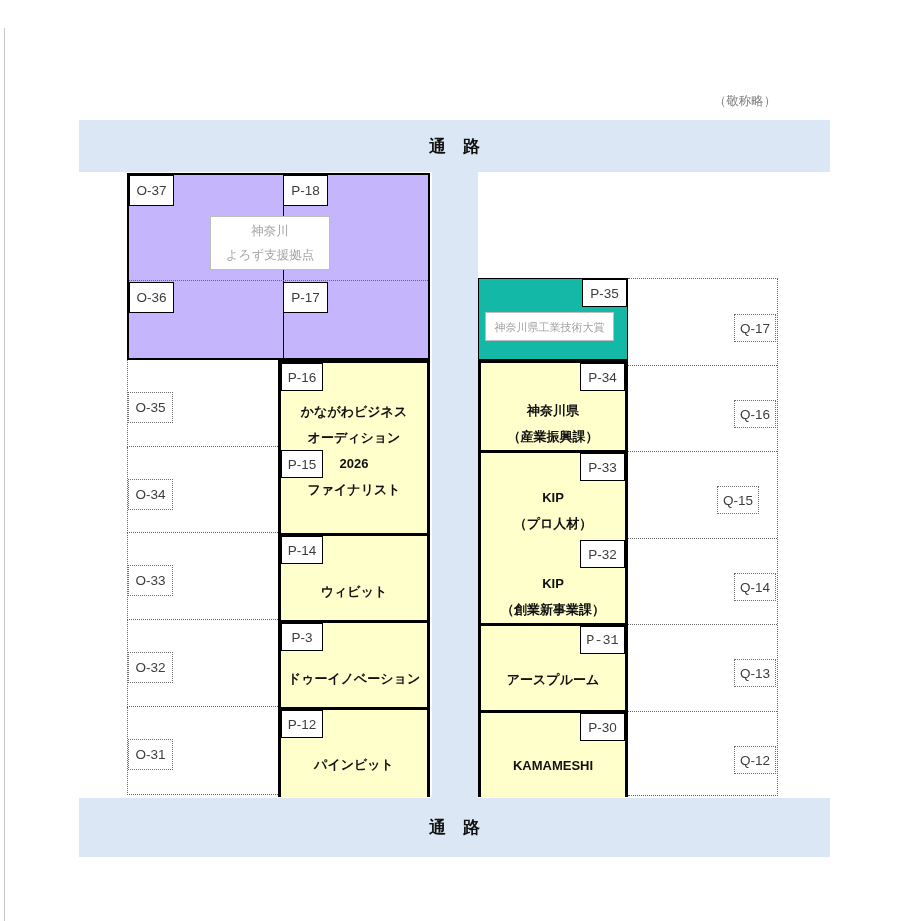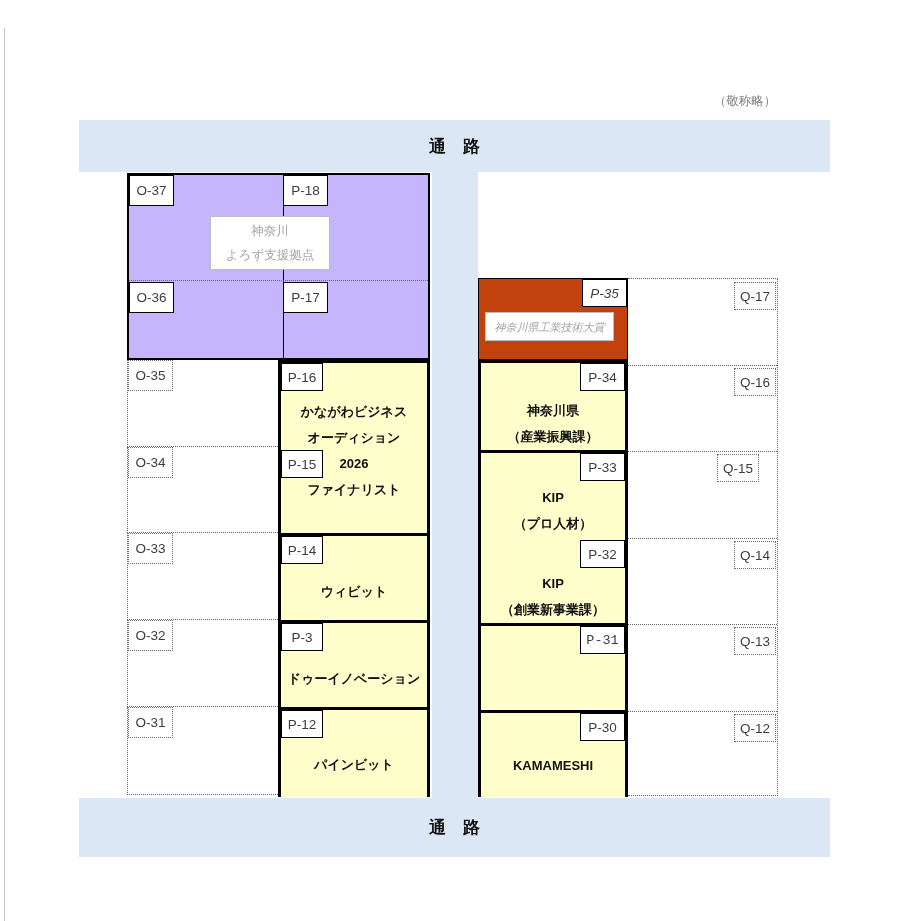--- a/index.html
+++ b/index.html
@@ -12,21 +12,21 @@
   .aisle{background:#dbe7f5;display:flex;align-items:center;justify-content:center;}
   .aisle-label{font-weight:bold;font-size:17px;color:#111;}
   
   .solid-block{border:2px solid #000;background:#c4b5fd;}
   .vdiv{border-left:1px solid #000;}
   .hdot{border-top:1px dotted #666;}
   
   .lbl{position:absolute;background:#fff;display:flex;align-items:center;justify-content:center;
        font-size:13.5px;color:#3d3d3d;box-sizing:border-box;}
   .lbl-solid{border:1.5px solid #000;}
-  .lbl-dot{border:1px dotted #6e6e6e;}
+  .lbl-dot{border:1px dotted #6e6e6e;margin-top:32px;}
   
   .dotcell{border-left:1px dotted #666;border-bottom:1px dotted #666;background:#fff;}
   .qcol{border-top:1px dotted #666;border-right:1px dotted #666;border-bottom:1px dotted #666;}
   .qdiv{border-top:1px dotted #666;}
   
   .booth-block{background:#ffffcc;border:3px solid #000;border-bottom:none;}
   .thickdiv{position:absolute;left:0;right:0;height:3px;background:#000;}
   .btxt{position:absolute;left:0;width:100%;text-align:center;font-weight:bold;
         font-size:13px;line-height:26px;color:#111;}
   
@@ -99,21 +99,21 @@
       <div>かながわビジネス</div>
       <div>オーディション</div>
       <div>2026</div>
       <div>ファイナリスト</div>
     </div>
     <div class="btxt" style="top:216px;">ウィビット</div>
     <div class="btxt" style="top:303px;">ドゥーイノベーション</div>
     <div class="btxt" style="top:389px;">パインビット</div>
   </div>
 
-  <div class="abs" style="left:478px;top:278px;width:150px;height:82px;border:1.5px solid #000;background:#c2410c;font-style:italic;">
+  <div class="abs" style="left:478px;top:278px;width:150px;height:82px;border:1.5px solid #000;background:#14b8a6;">
     <div class="lbl lbl-solid" style="right:0;top:0;width:45px;height:28px;">P-35</div>
     <div class="abs graybox" style="left:6px;top:33px;width:129px;height:29px;font-size:11px;">
       <div>神奈川県工業技術大賞</div>
     </div>
   </div>
 
   <div class="abs booth-block" style="left:478px;top:360px;width:150px;height:437px;padding-left:24px;">
     <div class="thickdiv" style="top:87px;"></div>
     <div class="thickdiv" style="top:260px;"></div>
     <div class="thickdiv" style="top:347px;"></div>
@@ -129,20 +129,21 @@
       <div>（産業振興課）</div>
     </div>
     <div class="btxt" style="top:122px;">
       <div>KIP</div>
       <div>（プロ人材）</div>
     </div>
     <div class="btxt" style="top:208px;">
       <div>KIP</div>
       <div>（創業新事業課）</div>
     </div>
+    <div class="btxt" style="top:304px;">アースプルーム</div>
     <div class="btxt" style="top:390px;">KAMAMESHI</div>
   </div>
 
   <div class="abs qcol" style="left:628px;top:278px;width:150px;height:518px;">
     <div class="abs qdiv" style="left:0;top:86px;width:100%;height:0;"></div>
     <div class="abs qdiv" style="left:0;top:172px;width:100%;height:0;"></div>
     <div class="abs qdiv" style="left:0;top:259px;width:100%;height:0;"></div>
     <div class="abs qdiv" style="left:0;top:345px;width:100%;height:0;"></div>
     <div class="abs qdiv" style="left:0;top:432px;width:100%;height:0;"></div>
 

